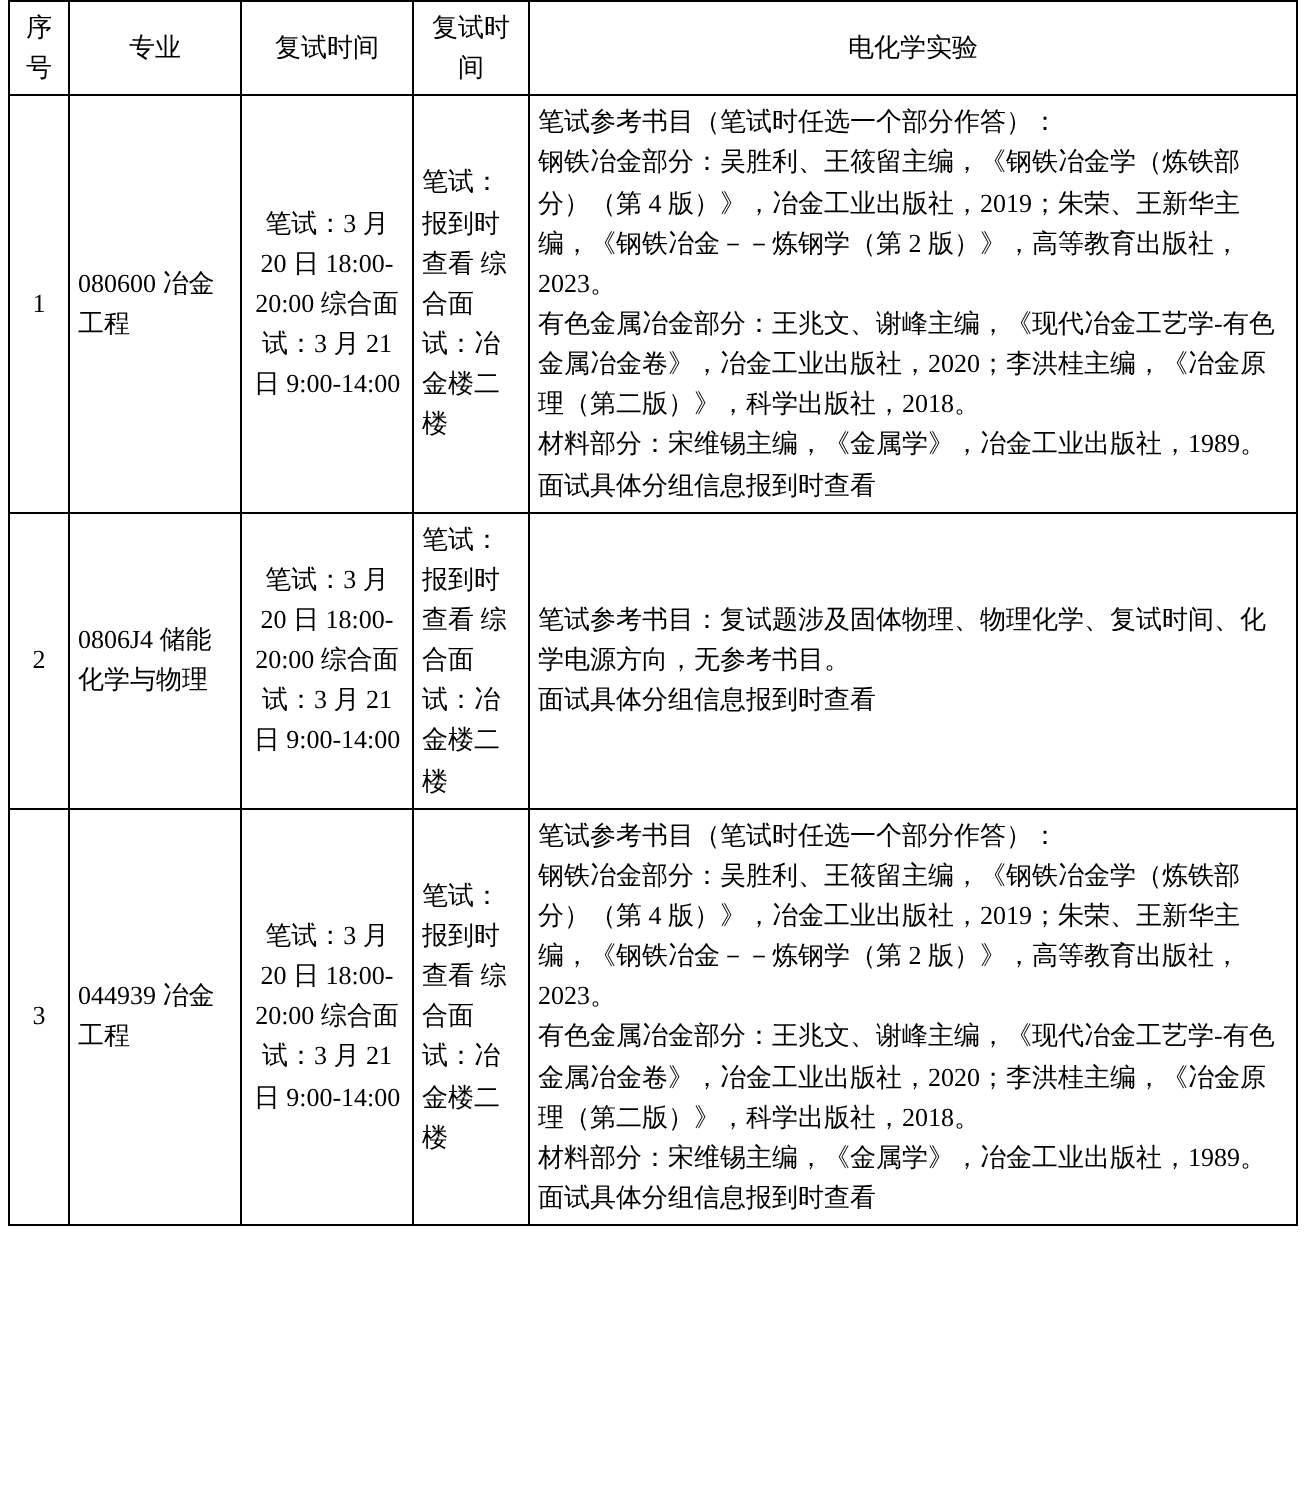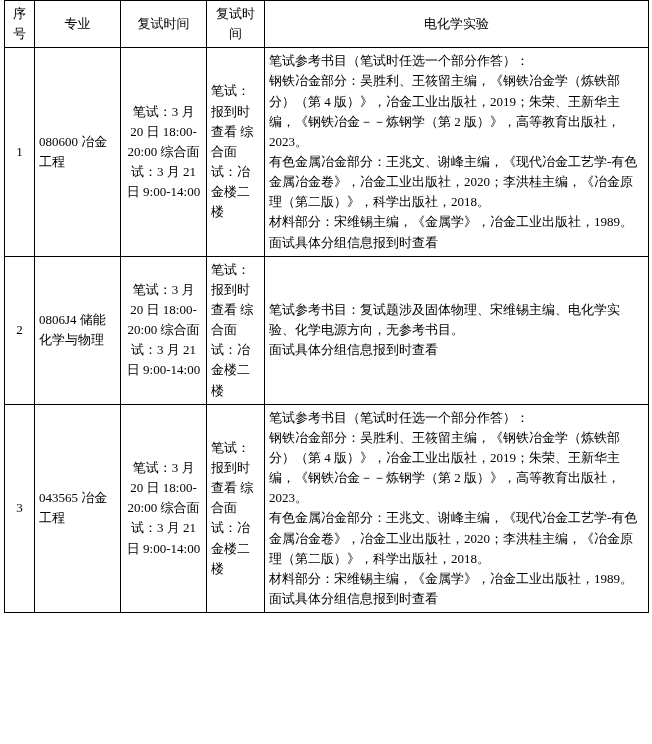--- a/index.html
+++ b/index.html
@@ -116,27 +116,27 @@
           <p class="ln">材料部分：宋维锡主编，《金属学》，冶金工业出版社，1989。</p>
           <p class="ln">面试具体分组信息报到时查看</p>
         </td>
       </tr>
       <tr>
         <td class="seq">2</td>
         <td class="major">0806J4 储能化学与物理</td>
         <td class="time">笔试：3 月 20 日 18:00-20:00 综合面试：3 月 21 日 9:00-14:00</td>
         <td class="place">笔试：报到时查看 综合面试：冶金楼二楼</td>
         <td class="note mid">
-          <p class="ln">笔试参考书目：复试题涉及固体物理、宋维锡主编、电化学实验、化学电源方向，无参考书目。</p>
+          <p class="ln">笔试参考书目：复试题涉及固体物理、物理化学、复试时间、化学电源方向，无参考书目。</p>
           <p class="ln">面试具体分组信息报到时查看</p>
         </td>
       </tr>
       <tr>
         <td class="seq">3</td>
-        <td class="major">043565 冶金工程</td>
+        <td class="major">044939 冶金工程</td>
         <td class="time">笔试：3 月 20 日 18:00-20:00 综合面试：3 月 21 日 9:00-14:00</td>
         <td class="place">笔试：报到时查看 综合面试：冶金楼二楼</td>
         <td class="note">
           <p class="ln">笔试参考书目（笔试时任选一个部分作答）：</p>
           <p class="ln">钢铁冶金部分：吴胜利、王筱留主编，《钢铁冶金学（炼铁部分）（第 4 版）》，冶金工业出版社，2019；朱荣、王新华主编，《钢铁冶金－－炼钢学（第 2 版）》，高等教育出版社，2023。</p>
           <p class="ln">有色金属冶金部分：王兆文、谢峰主编，《现代冶金工艺学-有色金属冶金卷》，冶金工业出版社，2020；李洪桂主编，《冶金原理（第二版）》，科学出版社，2018。</p>
           <p class="ln">材料部分：宋维锡主编，《金属学》，冶金工业出版社，1989。</p>
           <p class="ln">面试具体分组信息报到时查看</p>
         </td>
       </tr>

